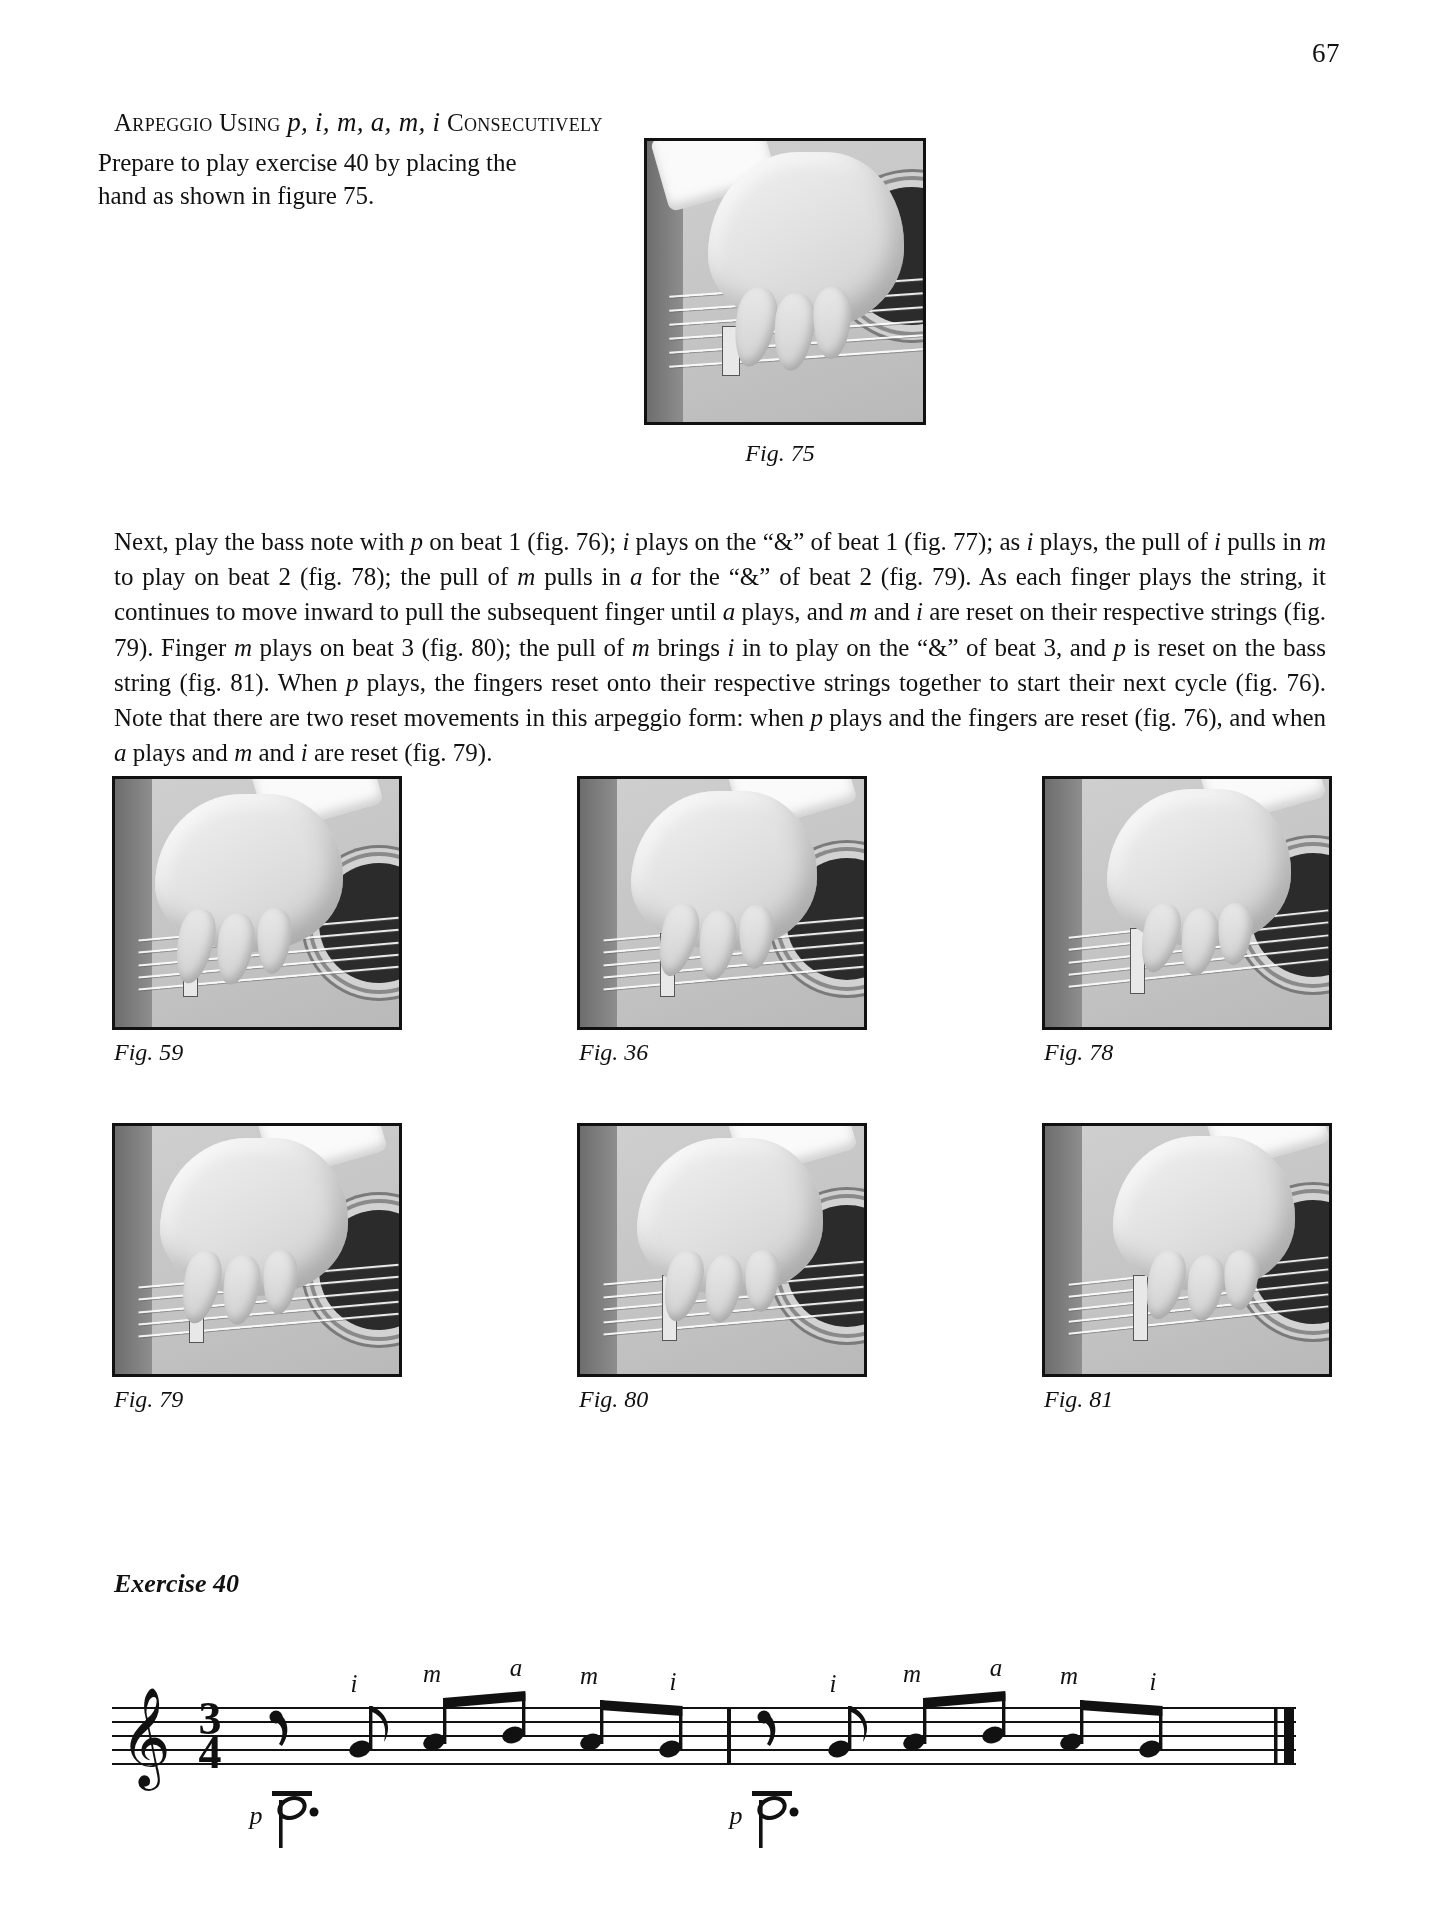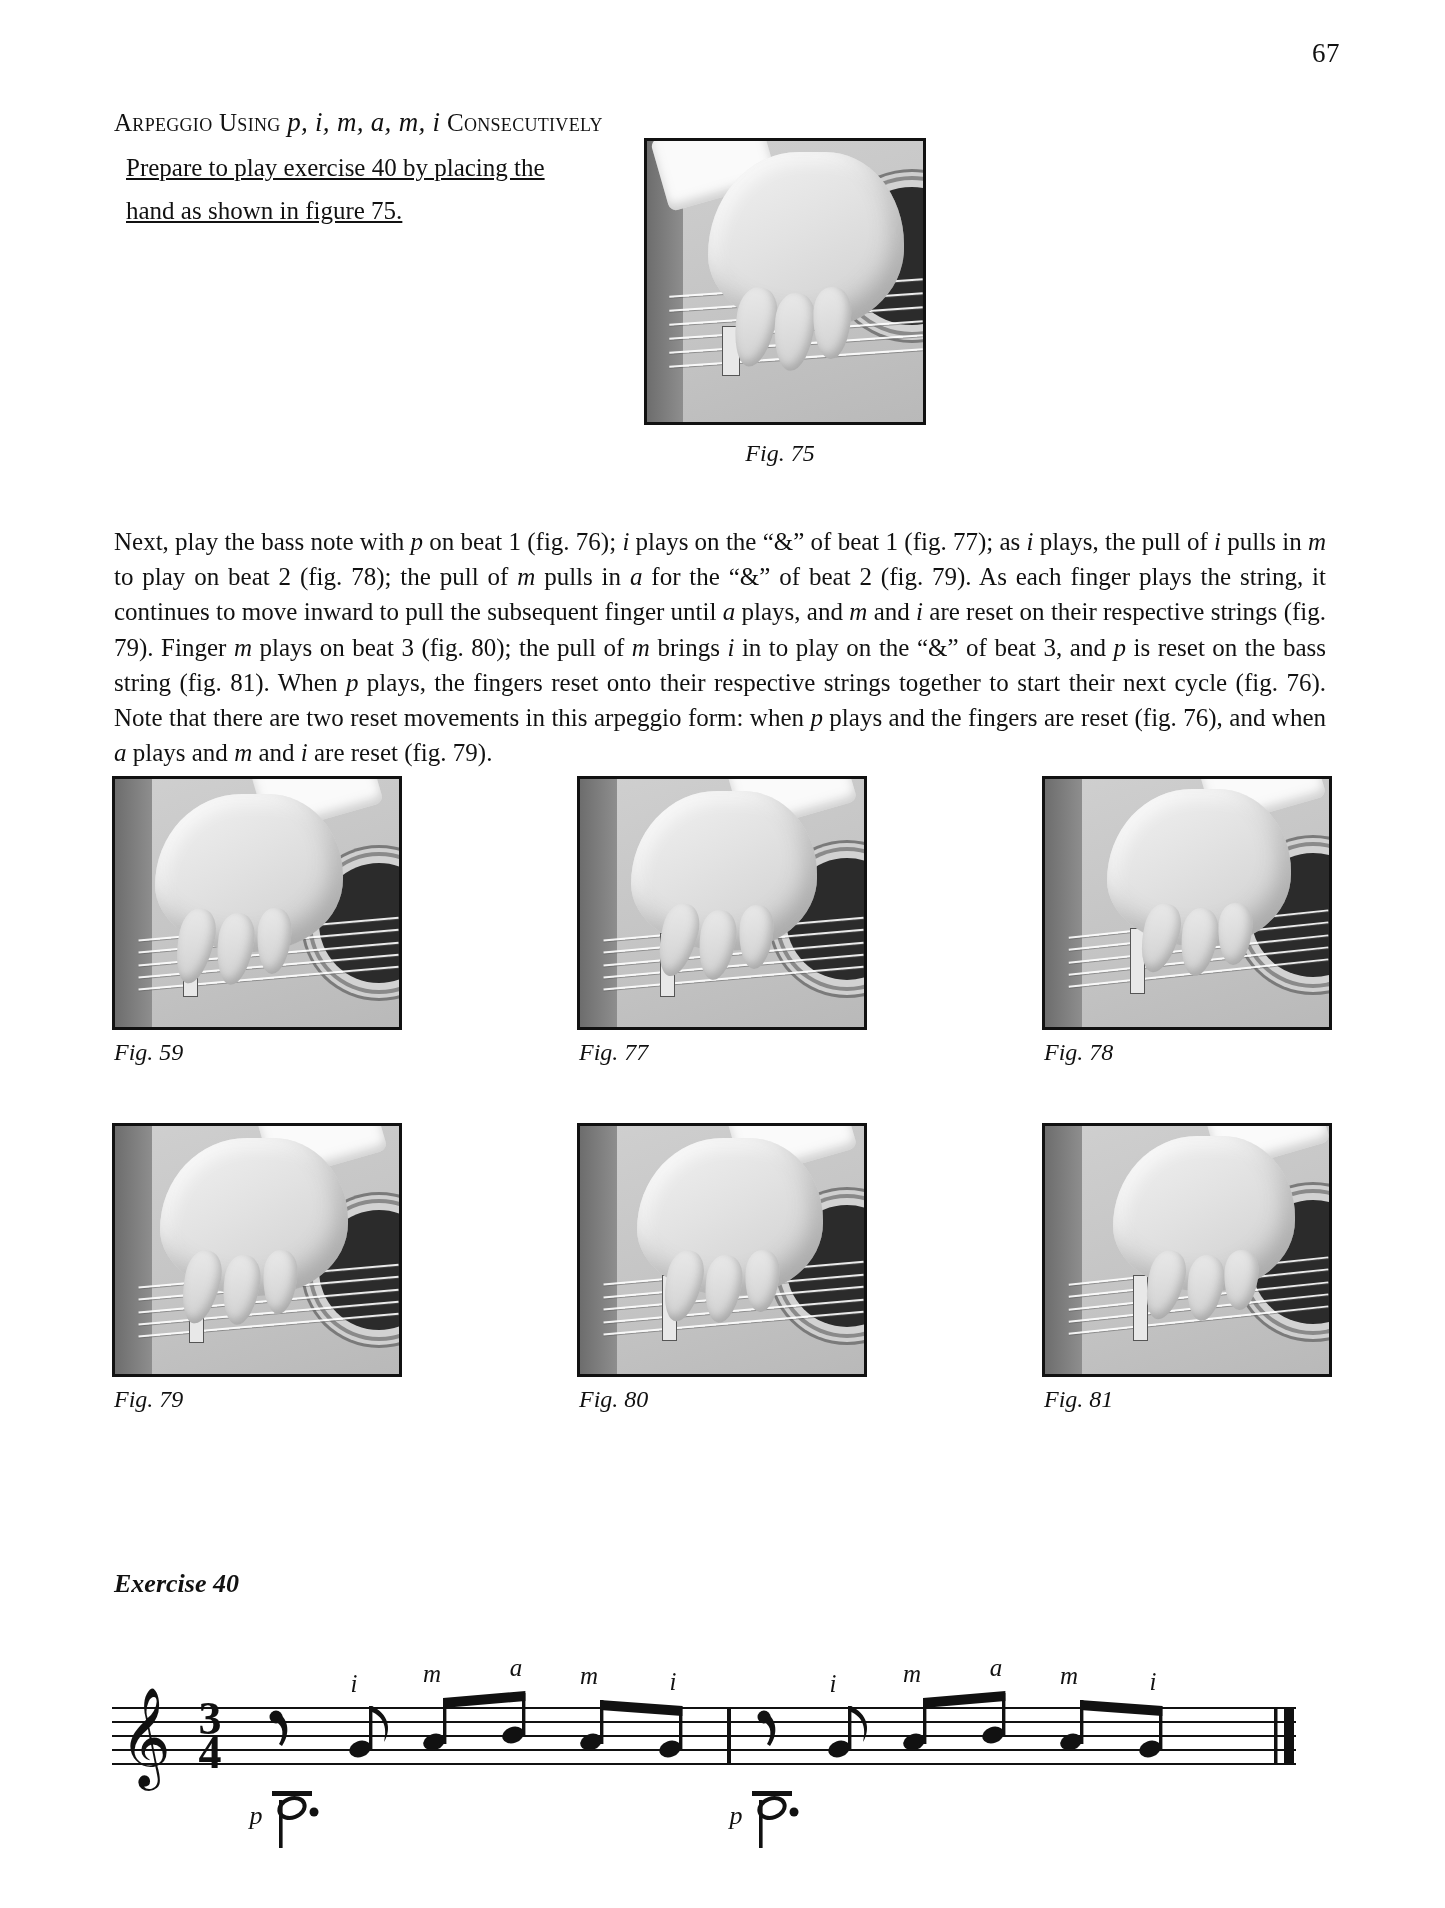--- a/index.html
+++ b/index.html
@@ -39,26 +39,25 @@
   }
   .section-heading .fg {
     font-style: italic;
     font-variant: normal;
     font-size: 27px;
     text-align: center;
   }
 
   .intro-text {
     position: absolute;
-    left: 126px;
+    left: 98px;
     top: 146px;
     width: 420px;
     font-size: 25px;
-    line-height: 43px;
-    text-decoration: underline;
+    line-height: 33px;
   }
 
   
   .fig75-wrap {
     position: absolute;
     left: 644px;
     top: 138px;
   }
   .photo {
     background: #c9c9c9;
@@ -271,21 +270,21 @@
               <span style="top:80%; transform:rotate(-5deg);"></span>
             </div>
             <div class="ph-bridge" style="left:28%; top:62%; width:13px; height:62px;"></div>
             <div class="ph-cuff" style="left:54%; top:-10%; width:118px; height:64px;"></div>
             <div class="ph-hand" style="left:18%; top:5%; width:186px; height:160px;"></div>
             <div class="ph-finger" style="left:28%; top:50%; width:36px; height:74px; transform:rotate(14deg);"></div>
             <div class="ph-finger" style="left:42%; top:53%; width:36px; height:70px; transform:rotate(8deg);"></div>
             <div class="ph-finger" style="left:56%; top:51%; width:34px; height:64px; transform:rotate(4deg);"></div>
           </div>
         </div>
-        <div class="grid-caption">Fig. 77</div>
+        <div class="grid-caption">Fig. 36</div>
       </div>
 
       <div class="fig-cell">
         <div class="photo grid-photo">
           <div class="ph-bg">
             <div class="ph-body"></div>
             <div class="ph-left-dark"></div>
             <div class="ph-soundhole" style="right:-46px; top:30%; width:124px; height:124px;"></div>
             <div class="ph-strings">
               <span style="top:58%; transform:rotate(-6deg);"></span>

